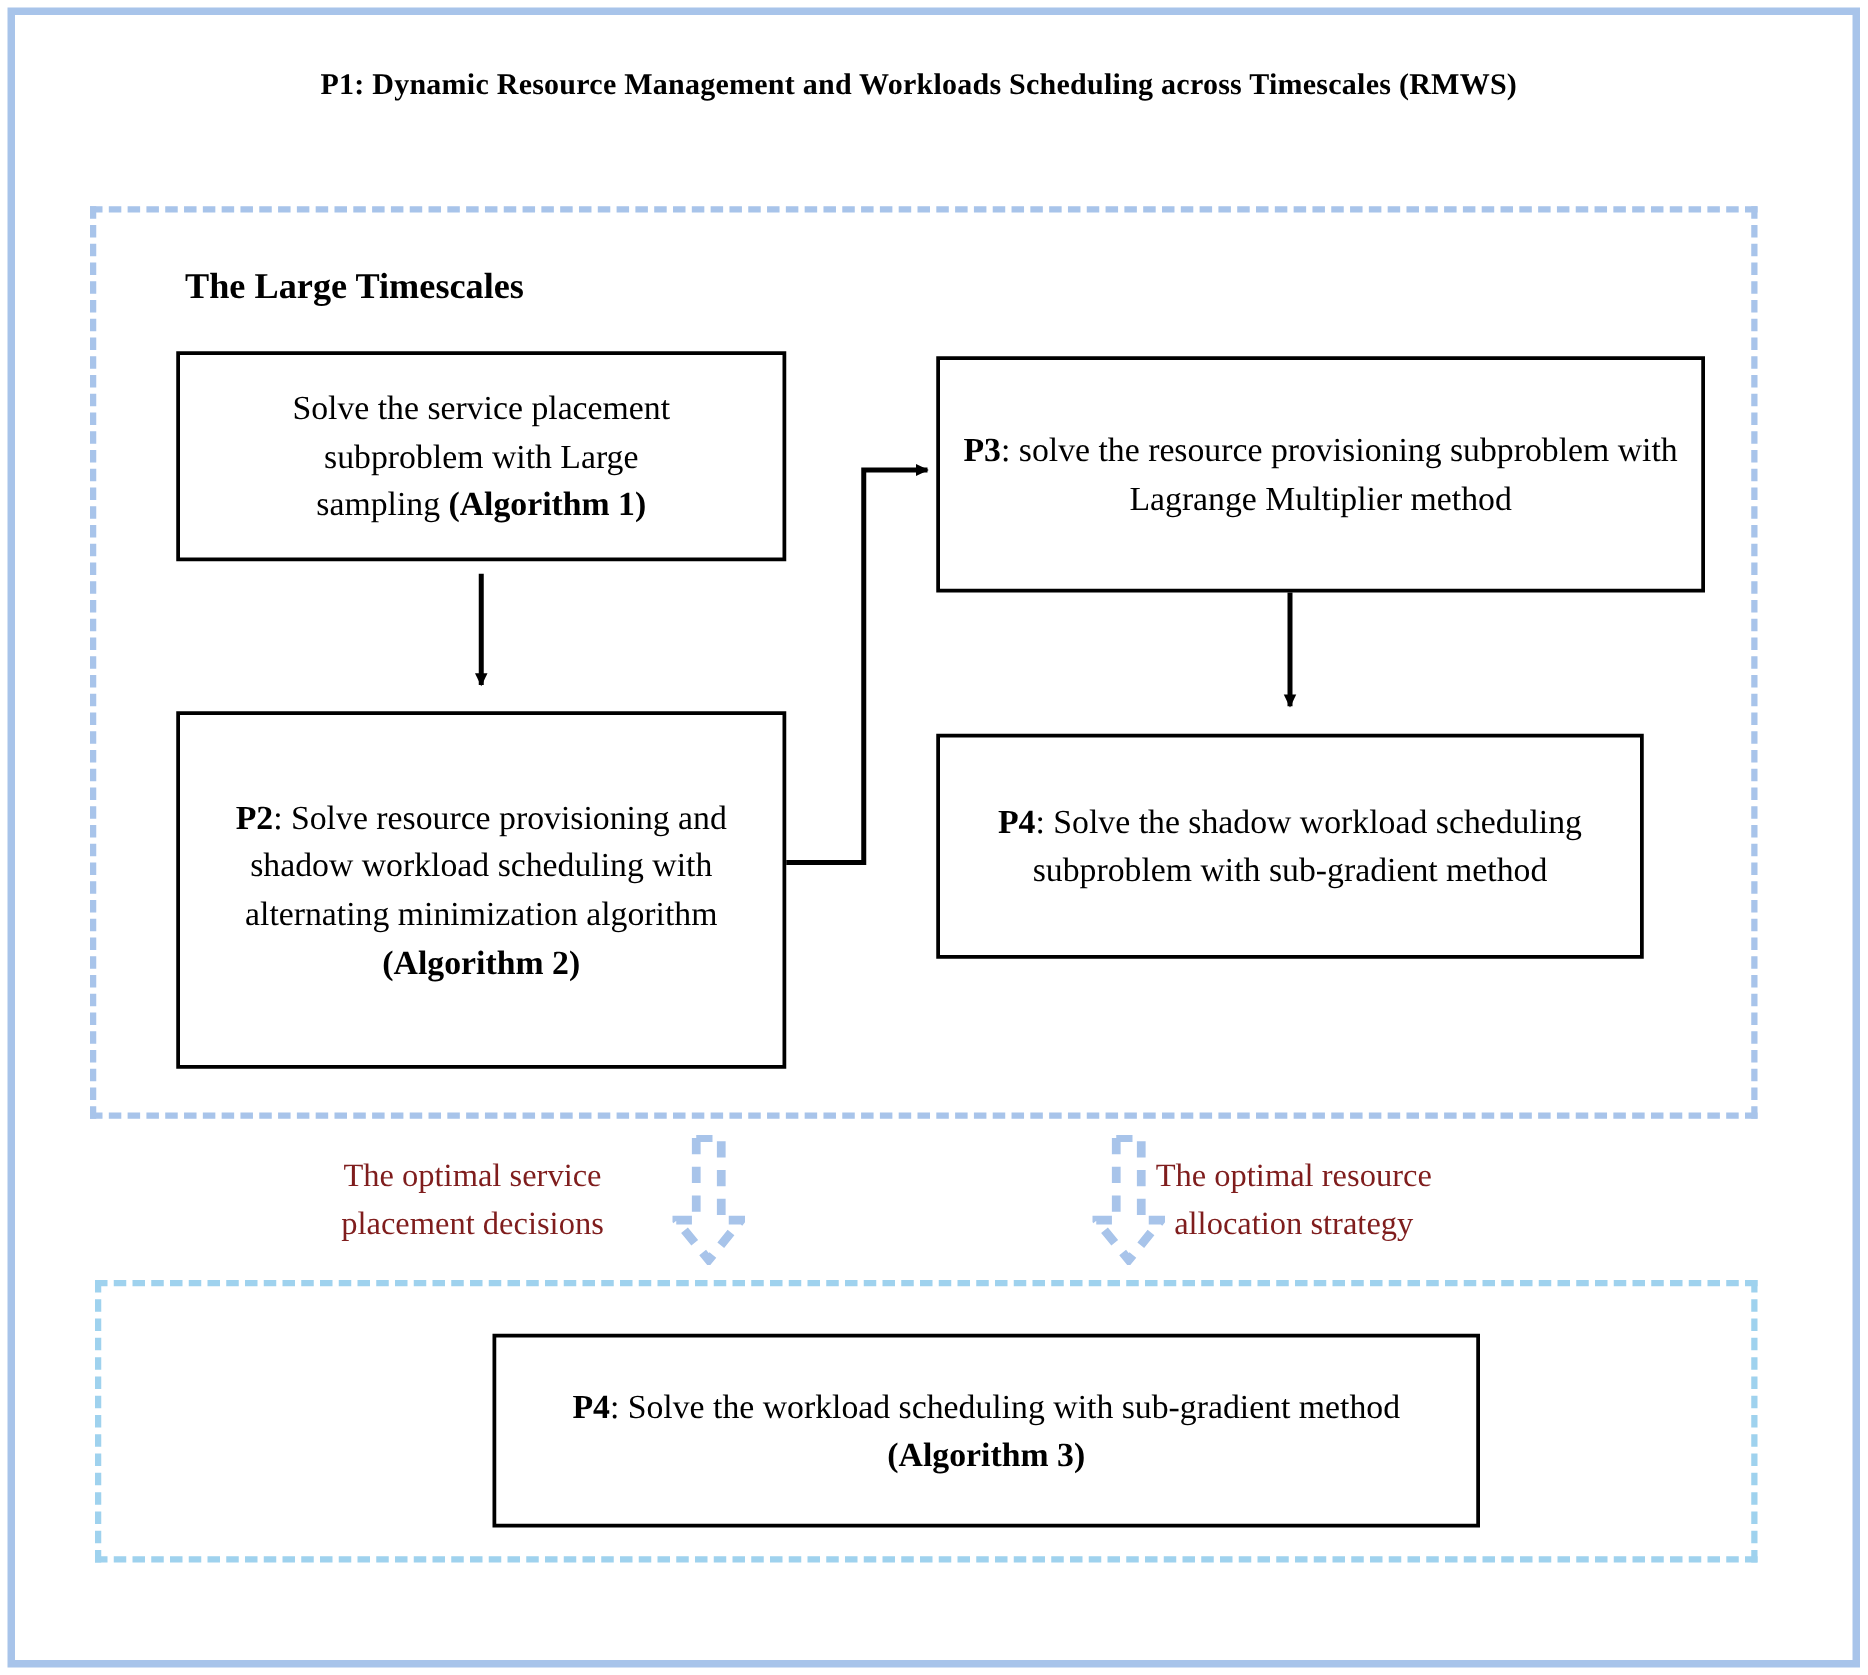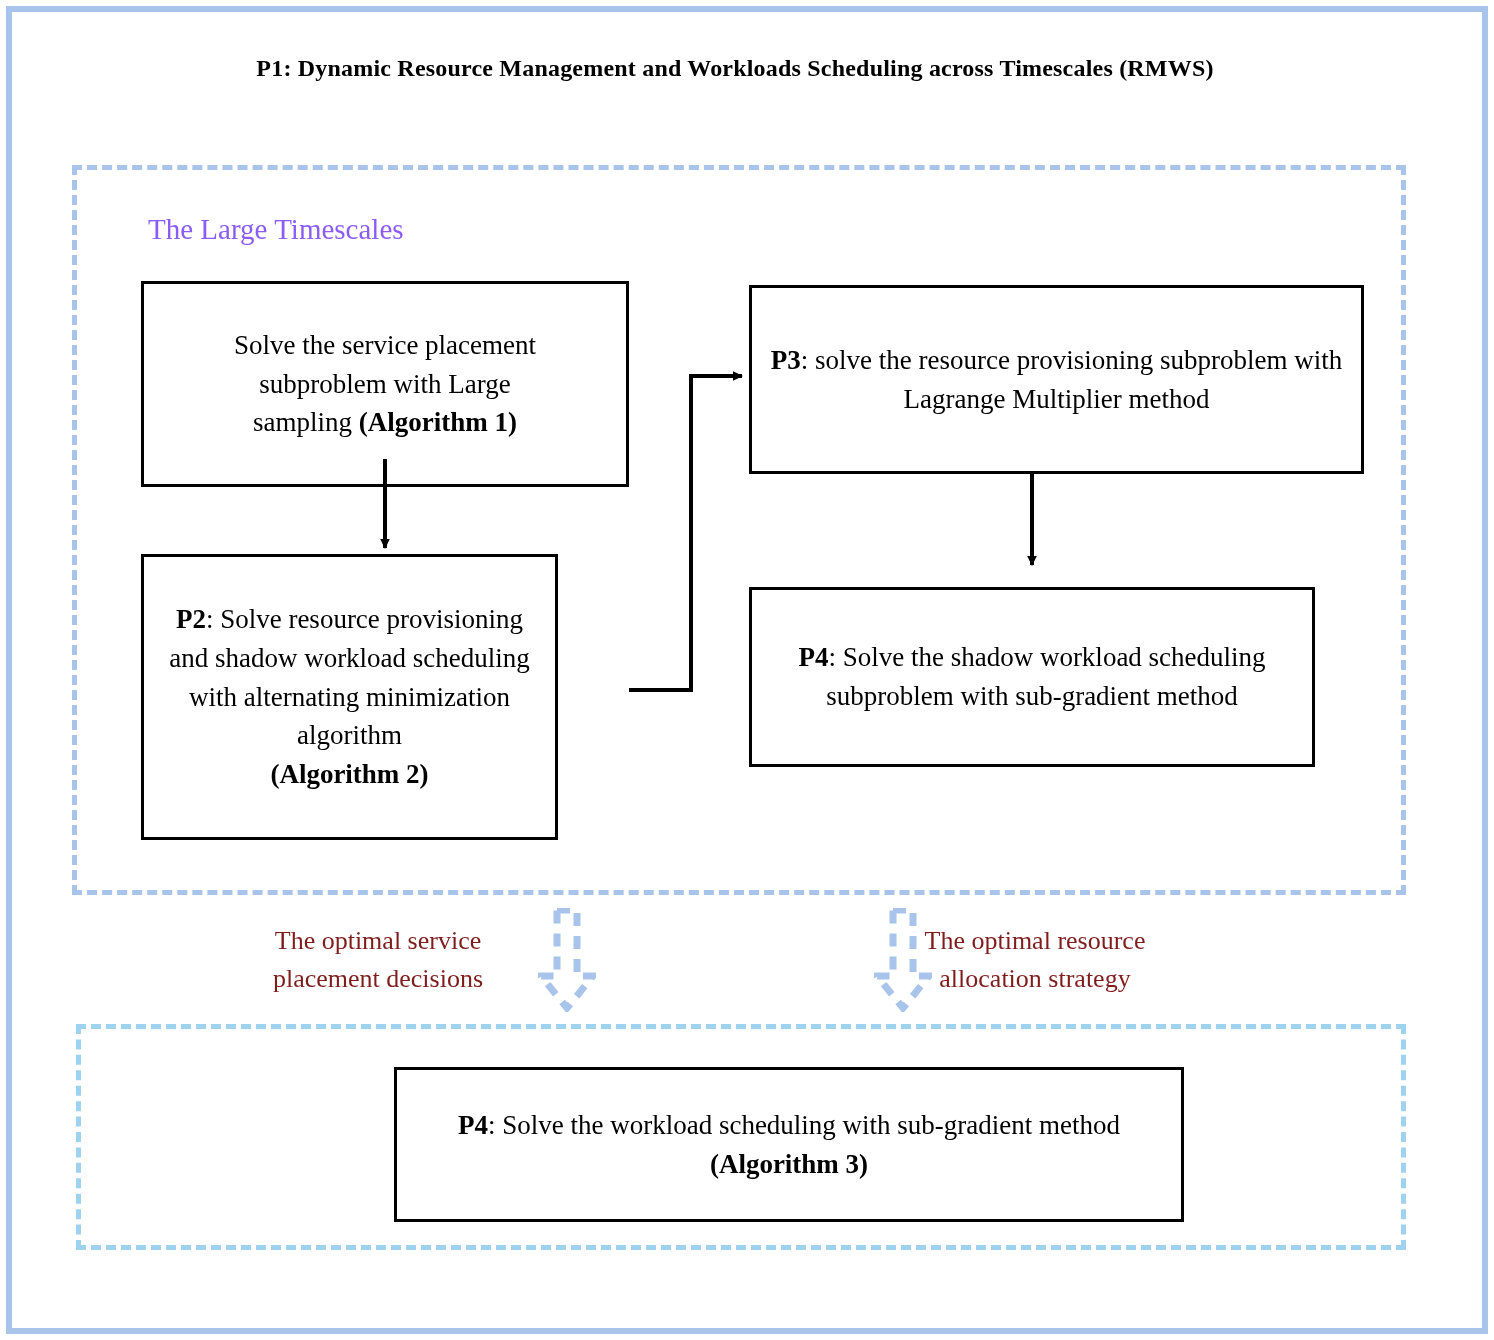--- a/index.html
+++ b/index.html
@@ -51,22 +51,22 @@
   .dashed-small {
     left: 76px; top: 1024px;
     width: 1330px; height: 226px;
     border: 5px dashed #9fd2ee;
   }
 
   
   .section-heading {
     position: absolute;
     font-size: 29px;
-    font-weight: normal;
-    color: #8b5cf6;
+    font-weight: bold;
+    color: #000000;
     line-height: 1.38;
   }
   .heading-large { left: 148px; top: 209px; }
   .heading-small { left: 150px; top: 1094px; width: 190px; }
 
   
   .pbox {
     position: absolute;
     border: 3px solid #000000;
     background: #ffffff;
@@ -75,22 +75,22 @@
     justify-content: center;
     text-align: center;
     color: #000000;
     font-size: 27px;
     line-height: 1.43;
     padding: 6px 14px;
   }
   .pbox .txt { width: 100%; }
   .pbox b { font-weight: bold; }
 
-  #box-alg1 { left: 141px; top: 281px;  width: 488px; height: 206px; }
-  #box-p2   { left: 141px; top: 554px;  width: 417px; height: 286px; }
+  #box-alg1 { left: 141px; top: 281px;  width: 488px; height: 168px; }
+  #box-p2   { left: 141px; top: 569px;  width: 488px; height: 286px; }
   #box-p3   { left: 749px; top: 285px;  width: 615px; height: 189px; }
   #box-p4   { left: 749px; top: 571px;  width: 566px; height: 180px; margin-top: 16px; }
   #box-p4s  { left: 394px; top: 1067px; width: 790px; height: 155px; }
 
   
   .connectors {
     position: absolute;
     left: 0; top: 0;
     width: 1494px; height: 1340px;
     pointer-events: none;

